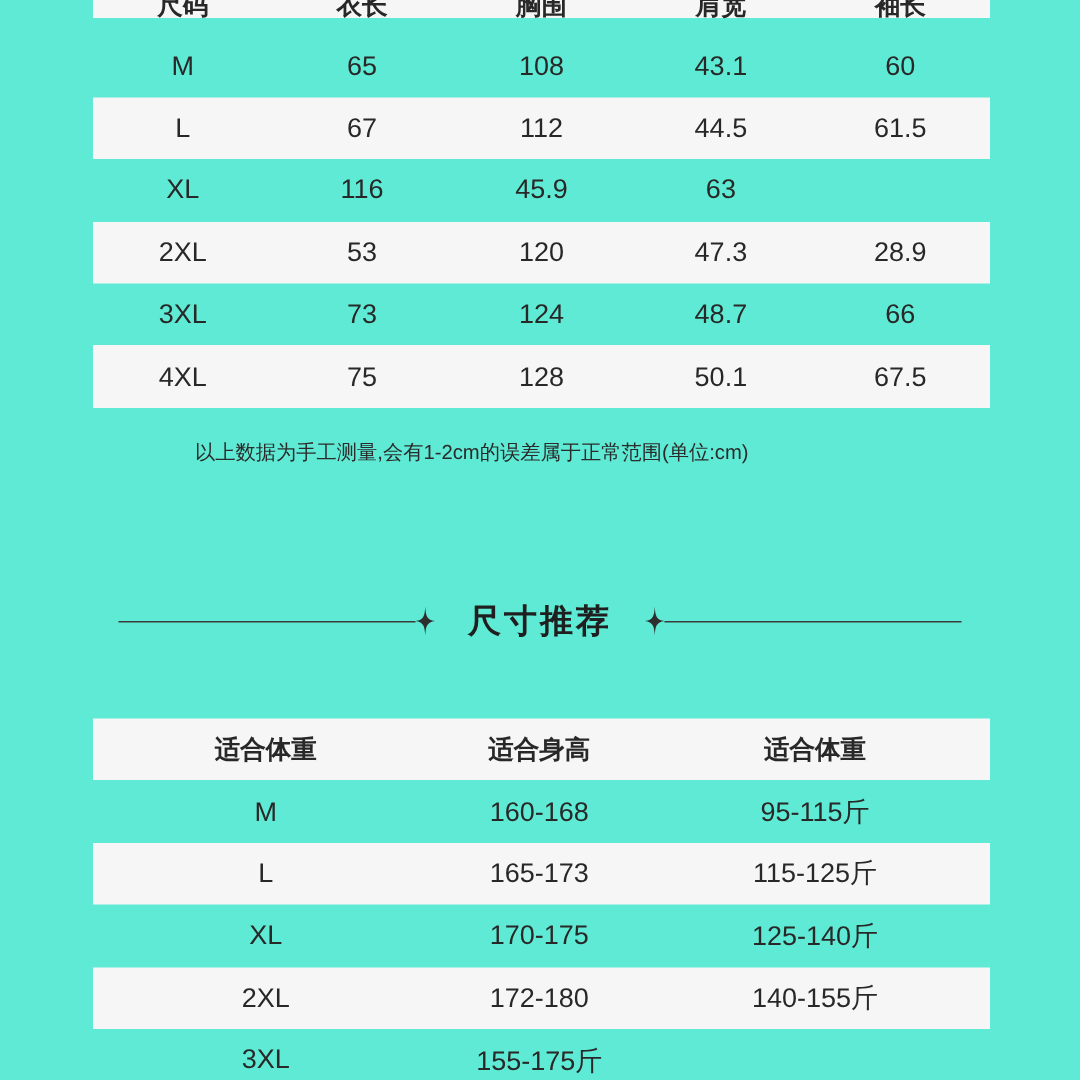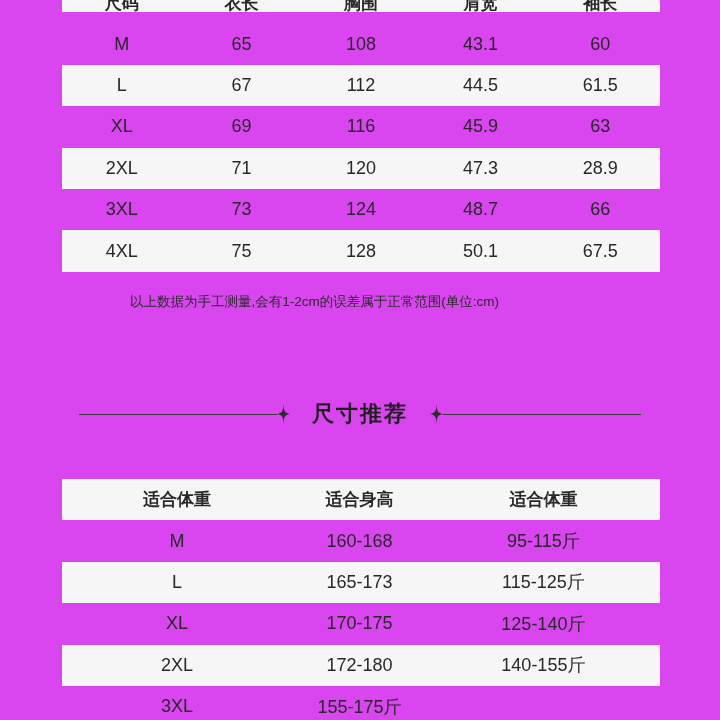--- a/index.html
+++ b/index.html
@@ -1,20 +1,20 @@
 <!DOCTYPE html>
 <html><head>
 <meta charset="utf-8">
 <style>
   html, body { margin: 0; padding: 0; background: #ffffff; }
   .page {
     position: relative;
     width: 720px;
     height: 720px;
-    background: #d946ef;
+    background: #5eead4;
     overflow: hidden;
     font-family: "Liberation Sans", "DejaVu Sans", sans-serif;
     color: #282828;
   }
 
   
   .t1 {
     position: absolute;
     left: 62px;
     top: -29px;
@@ -116,28 +116,27 @@
     </div>
     <div class="row">
       <span>L</span>
       <span>67</span>
       <span>112</span>
       <span>44.5</span>
       <span>61.5</span>
     </div>
     <div class="row">
       <span>XL</span>
-      <span>69</span>
       <span>116</span>
       <span>45.9</span>
       <span>63</span>
     </div>
     <div class="row">
       <span>2XL</span>
-      <span>71</span>
+      <span>53</span>
       <span>120</span>
       <span>47.3</span>
       <span>28.9</span>
     </div>
     <div class="row">
       <span>3XL</span>
       <span>73</span>
       <span>124</span>
       <span>48.7</span>
       <span>66</span>

